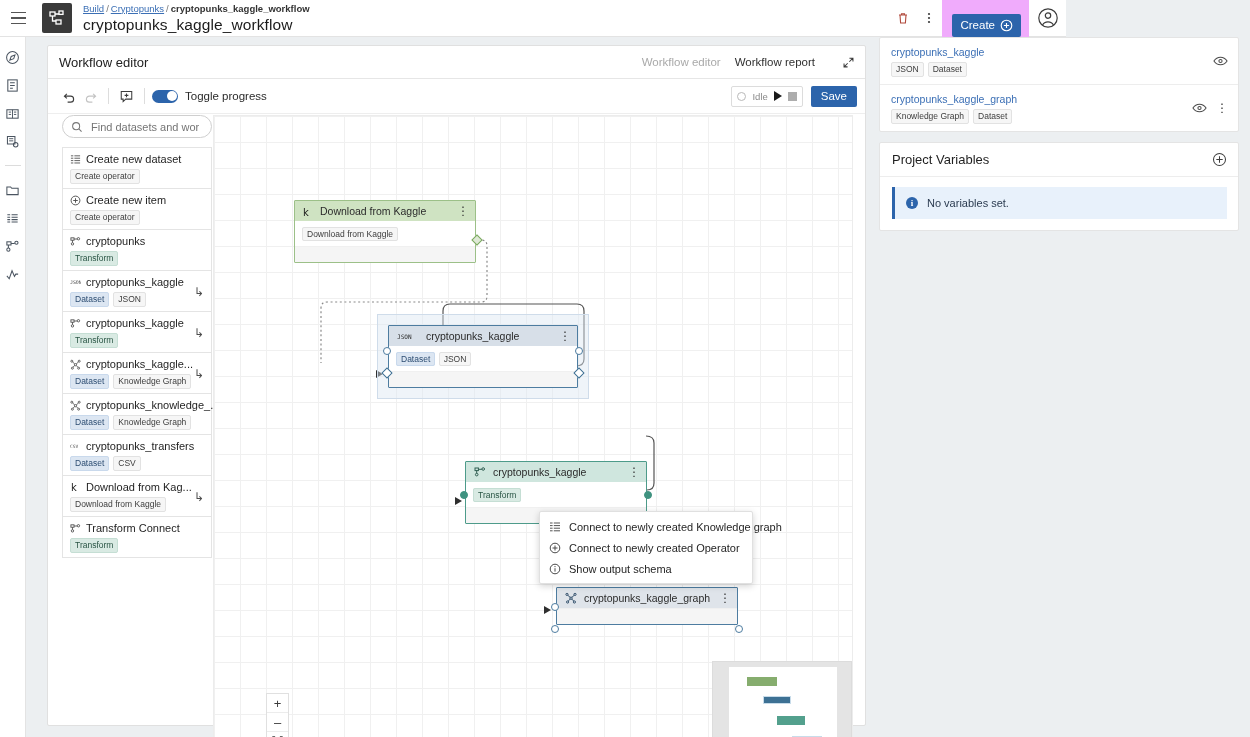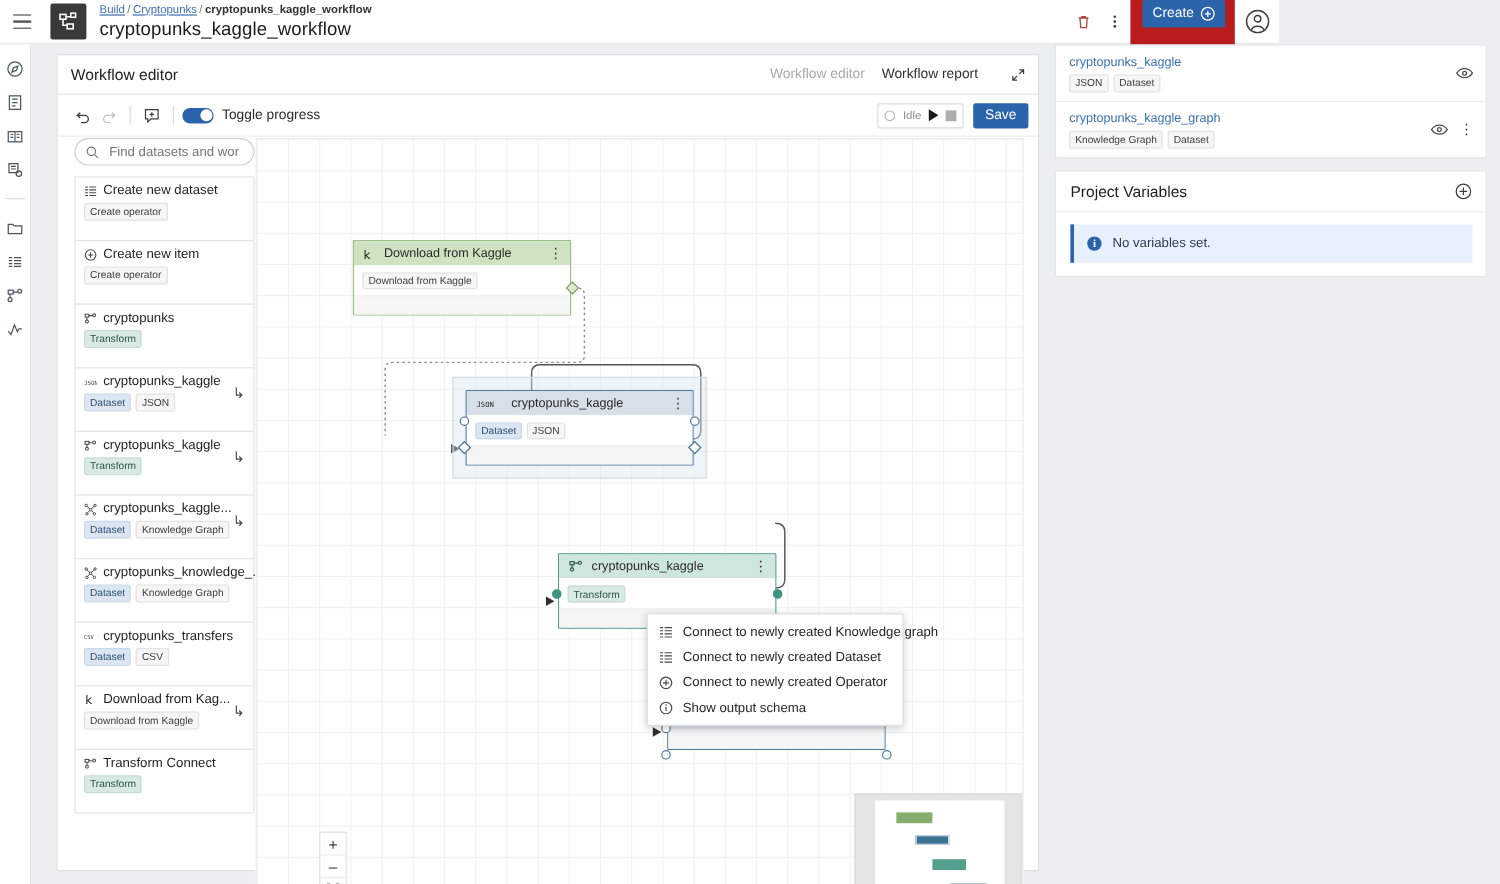--- a/index.html
+++ b/index.html
@@ -43,21 +43,21 @@
   .breadcrumb .cur { color: #333; text-decoration: none; font-weight: bold; }
   .page-title { font-size: 15.5px; color: #1b1b1b; line-height: 19px; letter-spacing: .1px;}
   .topbar-right {
     margin-left: auto; display: flex; align-items: center; height: 37px;
   }
   .tb-icon {
     width: 26px; height: 26px; display:flex; align-items:center; justify-content:center;
     cursor: pointer;
   }
   .create-zone {
-    background: #b91c1c; height: 37px; display:flex; align-items:flex-start;
+    background: #f0abfc; height: 37px; display:flex; align-items:flex-end;
     padding: 0 8px 0 10px;
   }
   .btn-create {
     background: #2c64ab; color: #fff; border: none; border-radius: 2px;
     height: 23px; padding: 0 8px; font-size: 11.5px; cursor: pointer;
     display: flex; align-items: center; gap: 5px;
     font-family: "Liberation Sans", sans-serif;
   }
   .avatar-zone { width: 37px; display:flex; align-items:center; justify-content:center; }
 
@@ -135,21 +135,21 @@
     display: flex; align-items: center; padding: 0 8px; gap: 6px; background: #fff;
   }
   .search-box input {
     border: none; outline: none; font-size: 11px; color: #8a8a8a;
     width: 112px; background: transparent;
     font-family: "Liberation Sans", sans-serif;
   }
   .pal-list { margin-top: 9px; }
   .pal-item {
     border: 1px solid #e4e4e4; background: #fff; min-height: 37px;
-    padding: 4px 6px 16px 7px; margin-bottom: -1px;
+    padding: 4px 6px 4px 7px; margin-bottom: -1px;
     position: relative; cursor: pointer;
   }
   .pal-title { display: flex; align-items: center; gap: 5px; font-size: 11px; color: #1f1f1f; line-height: 14px; }
   .pal-tags { display: flex; gap: 4px; margin-top: 3px; }
   .tag {
     font-size: 8.5px; padding: 1px 4px; border-radius: 2px; line-height: 11px;
     color: #3d3d3d; background: #f0f0f0; border: 1px solid #e2e2e2; white-space: nowrap;
   }
   .tag.ds { background: #dce6f2; border-color: #c9d9ec; color: #2d4d72; }
   .tag.tr { background: #d9eae3; border-color: #c5ded4; color: #2b5646; }
@@ -746,28 +746,20 @@
       <span>
           <svg width="12" height="12" viewBox="0 0 12 12">
             <path d="M1 2h2.6M4.8 2h6.2M1 4.6h2.6M4.8 4.6h6.2M1 7.2h2.6M4.8 7.2h6.2M1 9.8h2.6M4.8 9.8h6.2" stroke="#4a4a4a" stroke-width=".95"></path>
           </svg>
         </span>
       <span>Connect to newly created Knowledge graph</span>
     </div>
     <div class="ctx-item">
       <span>
           <svg width="12" height="12" viewBox="0 0 12 12">
-            <path d="M1 2h2.6M4.8 2h6.2M1 4.6h2.6M4.8 4.6h6.2M1 7.2h2.6M4.8 7.2h6.2M1 9.8h2.6M4.8 9.8h6.2" stroke="#4a4a4a" stroke-width=".95"></path>
-          </svg>
-        </span>
-      <span>Connect to newly created Dataset</span>
-    </div>
-    <div class="ctx-item">
-      <span>
-          <svg width="12" height="12" viewBox="0 0 12 12">
             <circle cx="6" cy="6" r="4.8" fill="none" stroke="#4a4a4a" stroke-width="1"></circle>
             <path d="M6 3.5v5M3.5 6h5" stroke="#4a4a4a" stroke-width="1"></path>
           </svg>
         </span>
       <span>Connect to newly created Operator</span>
     </div>
     <div class="ctx-item">
       <span>
           <svg width="12" height="12" viewBox="0 0 12 12">
             <circle cx="6" cy="6" r="4.8" fill="none" stroke="#4a4a4a" stroke-width="1"></circle>

